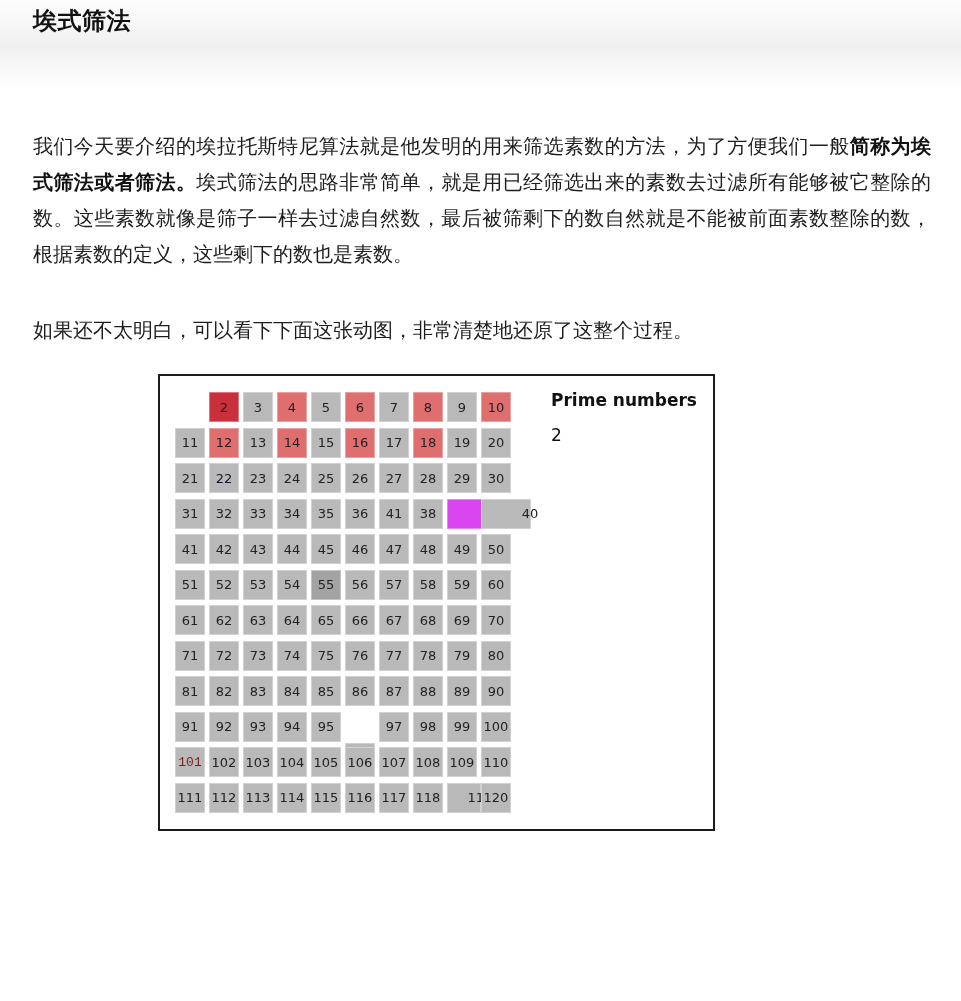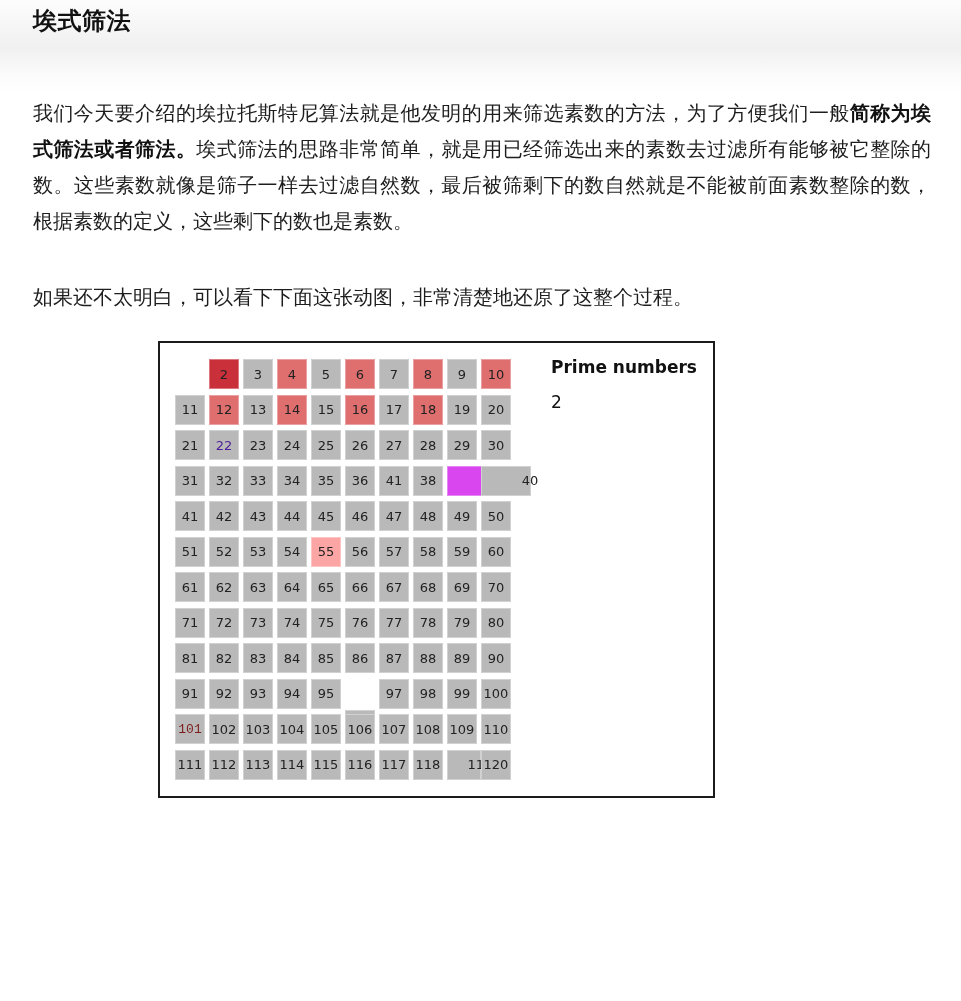--- a/index.html
+++ b/index.html
@@ -22,21 +22,21 @@
   }
   article { position: relative; z-index: 1; }
   .para {
     margin-left: 33px;
     width: 898px;
     font-size: 20px;
     line-height: 36px;
     color: #1d1d1d;
     text-align: justify;
   }
-  .para-1 { margin-top: 58px; }
+  .para-1 { margin-top: 91px; }
   .para-2 { margin-top: 34px; }
   .para-3 { margin-top: 40px; }
   .para strong { font-weight: 700; color: #111; }
 
   figure.sieve-figure {
     margin: 26px 0 0 158px;
     width: 557px; height: 457px;
     border: 2px solid #1b1b1b;
     background: #ffffff;
     position: relative;
@@ -93,21 +93,21 @@
         <div class="cell" style="color: rgb(34, 34, 34); background: rgb(223, 110, 110);">12</div>
         <div class="cell" style="color: rgb(34, 34, 34); background: rgb(185, 185, 185);">13</div>
         <div class="cell" style="color: rgb(34, 34, 34); background: rgb(223, 110, 110);">14</div>
         <div class="cell" style="color: rgb(34, 34, 34); background: rgb(185, 185, 185);">15</div>
         <div class="cell" style="color: rgb(34, 34, 34); background: rgb(223, 110, 110);">16</div>
         <div class="cell" style="color: rgb(34, 34, 34); background: rgb(185, 185, 185);">17</div>
         <div class="cell" style="color: rgb(34, 34, 34); background: rgb(223, 110, 110);">18</div>
         <div class="cell" style="color: rgb(34, 34, 34); background: rgb(185, 185, 185);">19</div>
         <div class="cell" style="color: rgb(34, 34, 34); background: rgb(185, 185, 185);">20</div>
         <div class="cell" style="color: rgb(34, 34, 34); background: rgb(185, 185, 185);">21</div>
-        <div class="cell" style="color: #4c1d95; background: rgb(185, 185, 185);">22</div>
+        <div class="cell" style="color: #0f172a; background: rgb(185, 185, 185);">22</div>
         <div class="cell" style="color: rgb(34, 34, 34); background: rgb(185, 185, 185);">23</div>
         <div class="cell" style="color: rgb(34, 34, 34); background: rgb(185, 185, 185);">24</div>
         <div class="cell" style="color: rgb(34, 34, 34); background: rgb(185, 185, 185);">25</div>
         <div class="cell" style="color: rgb(34, 34, 34); background: rgb(185, 185, 185);">26</div>
         <div class="cell" style="color: rgb(34, 34, 34); background: rgb(185, 185, 185);">27</div>
         <div class="cell" style="color: rgb(34, 34, 34); background: rgb(185, 185, 185);">28</div>
         <div class="cell" style="color: rgb(34, 34, 34); background: rgb(185, 185, 185);">29</div>
         <div class="cell" style="color: rgb(34, 34, 34); background: rgb(185, 185, 185);">30</div>
         <div class="cell" style="color: rgb(34, 34, 34); background: rgb(185, 185, 185);">31</div>
         <div class="cell" style="color: rgb(34, 34, 34); background: rgb(185, 185, 185);">32</div>
@@ -126,21 +126,21 @@
         <div class="cell" style="color: rgb(34, 34, 34); background: rgb(185, 185, 185);">45</div>
         <div class="cell" style="color: rgb(34, 34, 34); background: rgb(185, 185, 185);">46</div>
         <div class="cell" style="color: rgb(34, 34, 34); background: rgb(185, 185, 185);">47</div>
         <div class="cell" style="color: rgb(34, 34, 34); background: rgb(185, 185, 185);">48</div>
         <div class="cell" style="color: rgb(34, 34, 34); background: rgb(185, 185, 185);">49</div>
         <div class="cell" style="color: rgb(34, 34, 34); background: rgb(185, 185, 185);">50</div>
         <div class="cell" style="color: rgb(34, 34, 34); background: rgb(185, 185, 185);">51</div>
         <div class="cell" style="color: rgb(34, 34, 34); background: rgb(185, 185, 185);">52</div>
         <div class="cell" style="color: rgb(34, 34, 34); background: rgb(185, 185, 185);">53</div>
         <div class="cell" style="color: rgb(34, 34, 34); background: rgb(185, 185, 185);">54</div>
-        <div class="cell" style="color: rgb(34, 34, 34); background: #fca5a5;">55</div>
+        <div class="cell" style="color: rgb(34, 34, 34); background: #a3a3a3;">55</div>
         <div class="cell" style="color: rgb(34, 34, 34); background: rgb(185, 185, 185);">56</div>
         <div class="cell" style="color: rgb(34, 34, 34); background: rgb(185, 185, 185);">57</div>
         <div class="cell" style="color: rgb(34, 34, 34); background: rgb(185, 185, 185);">58</div>
         <div class="cell" style="color: rgb(34, 34, 34); background: rgb(185, 185, 185);">59</div>
         <div class="cell" style="color: rgb(34, 34, 34); background: rgb(185, 185, 185);">60</div>
         <div class="cell" style="color: rgb(34, 34, 34); background: rgb(185, 185, 185);">61</div>
         <div class="cell" style="color: rgb(34, 34, 34); background: rgb(185, 185, 185);">62</div>
         <div class="cell" style="color: rgb(34, 34, 34); background: rgb(185, 185, 185);">63</div>
         <div class="cell" style="color: rgb(34, 34, 34); background: rgb(185, 185, 185);">64</div>
         <div class="cell" style="color: rgb(34, 34, 34); background: rgb(185, 185, 185);">65</div>

